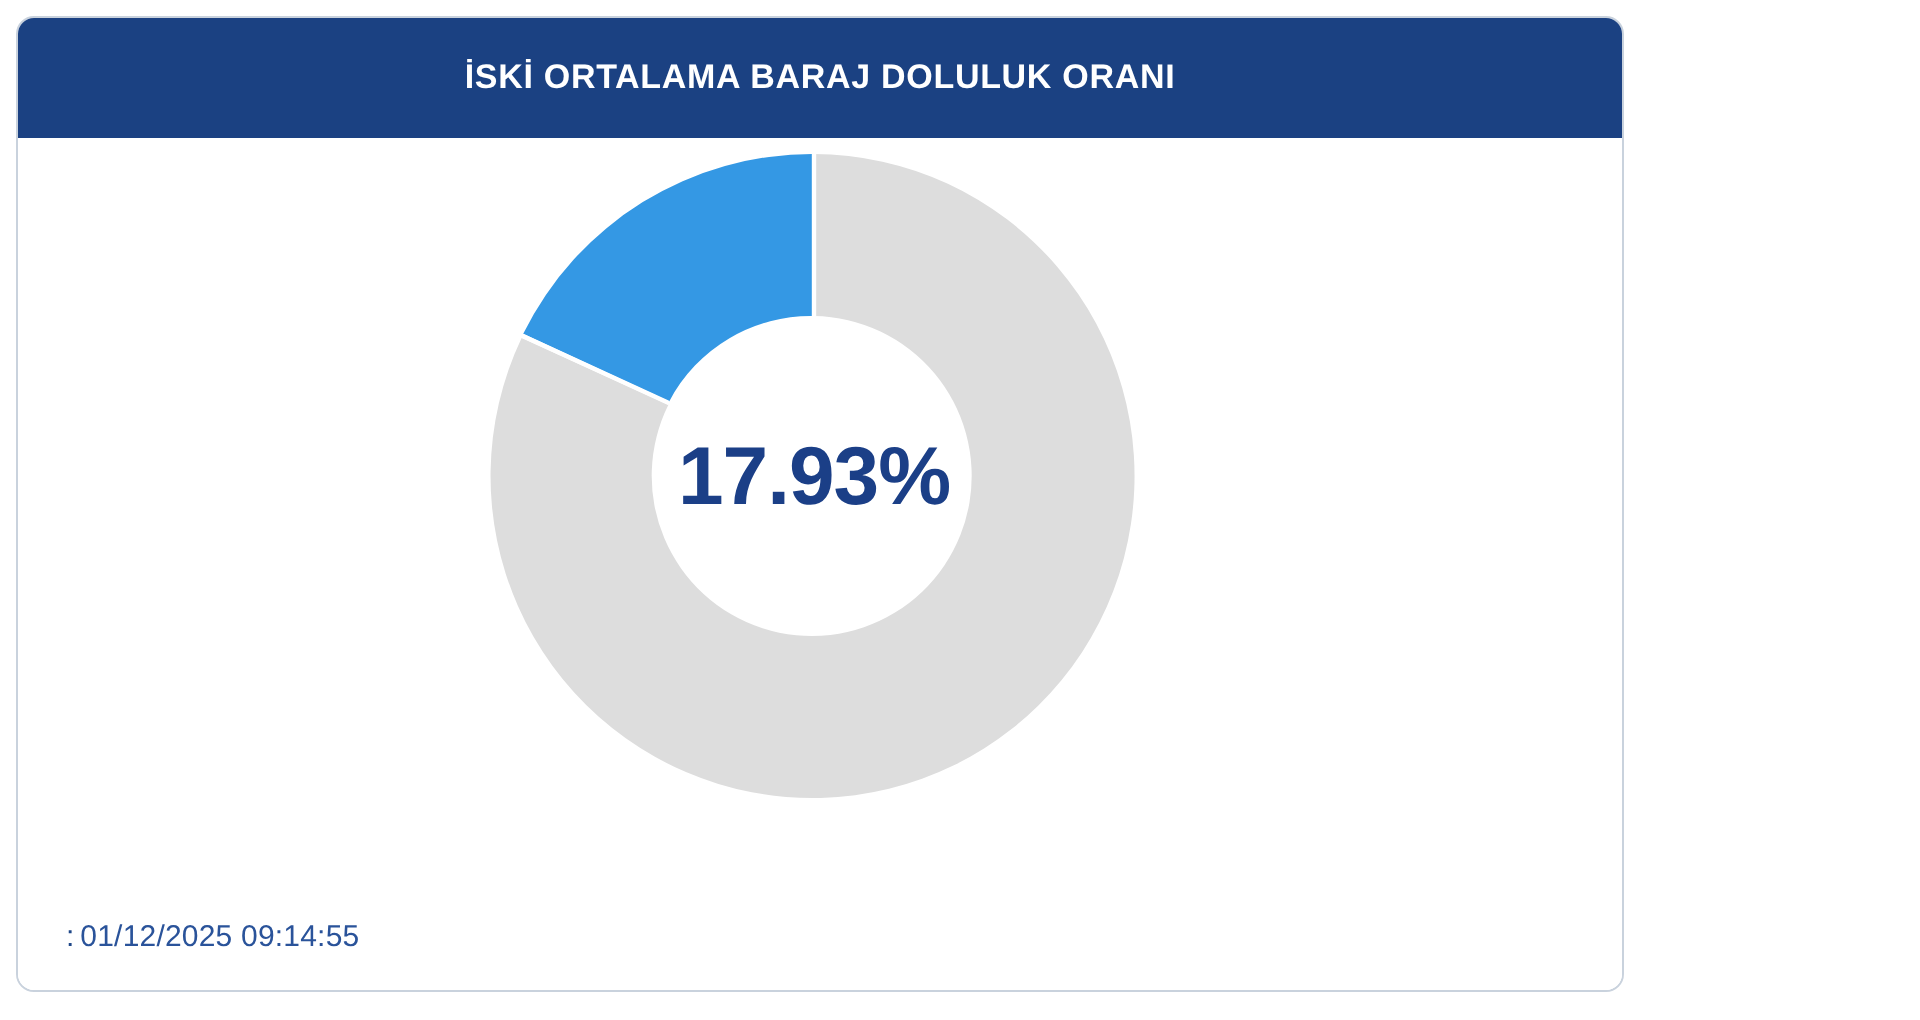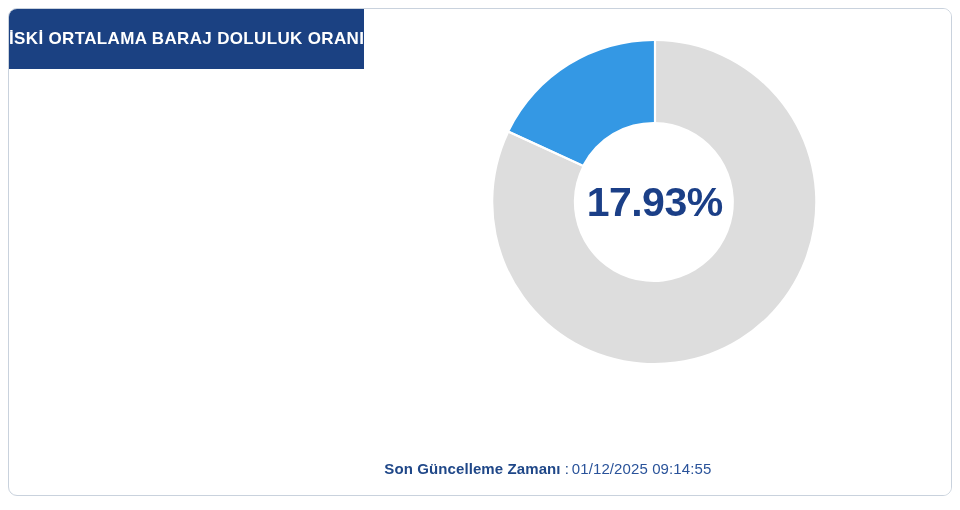--- a/index.html
+++ b/index.html
@@ -14,29 +14,29 @@
     overflow: hidden;
     font-family: "Liberation Sans", "DejaVu Sans", sans-serif;
     -webkit-font-smoothing: antialiased;
   }
 
   
   .widget-card {
     position: absolute;
     left: 8px;
     top: 8px;
-    width: 944px;
+    width: 804px;
     height: 488px;
     box-sizing: border-box;
     background: #ffffff;
     border: 1px solid #c9d2dd;
     border-radius: 9px;
     overflow: hidden;
     display: flex;
-    flex-direction: row;
+    flex-direction: column;
   }
 
   
   .card-header {
     flex: 0 0 60px;
     height: 60px;
     background: #1b4182;
     display: flex;
     align-items: center;
     justify-content: center;
@@ -58,21 +58,21 @@
     background: #ffffff;
   }
 
   .chart-area {
     position: absolute;
     left: 0;
     top: 0;
     right: 0;
     height: 358px;
     display: flex;
-    align-items: flex-end;
+    align-items: flex-start;
     justify-content: center;
   }
 
   .donut-wrap {
     position: relative;
     width: 330px;
     height: 330px;
     margin-left: -6px;
     margin-top: 4px;
   }
@@ -159,19 +159,18 @@
           <line x1="165" y1="4" x2="165" y2="85" stroke="#ffffff" stroke-width="2.2"></line>
           <line x1="19.2" y1="94.9" x2="92.4" y2="128.5" stroke="#ffffff" stroke-width="2.2"></line>
         </svg>
         <div class="donut-center-label">
           <span>17.93%</span>
         </div>
       </div>
     </div>
 
     <div class="card-footer">
-      <span class="footer-label">Son Güncelleme Zamanı</span>
       <span class="footer-sep">:</span>
       <span class="footer-value">01/12/2025 09:14:55</span>
     </div>
 
   </div>
 </div>
 
 </body></html>

